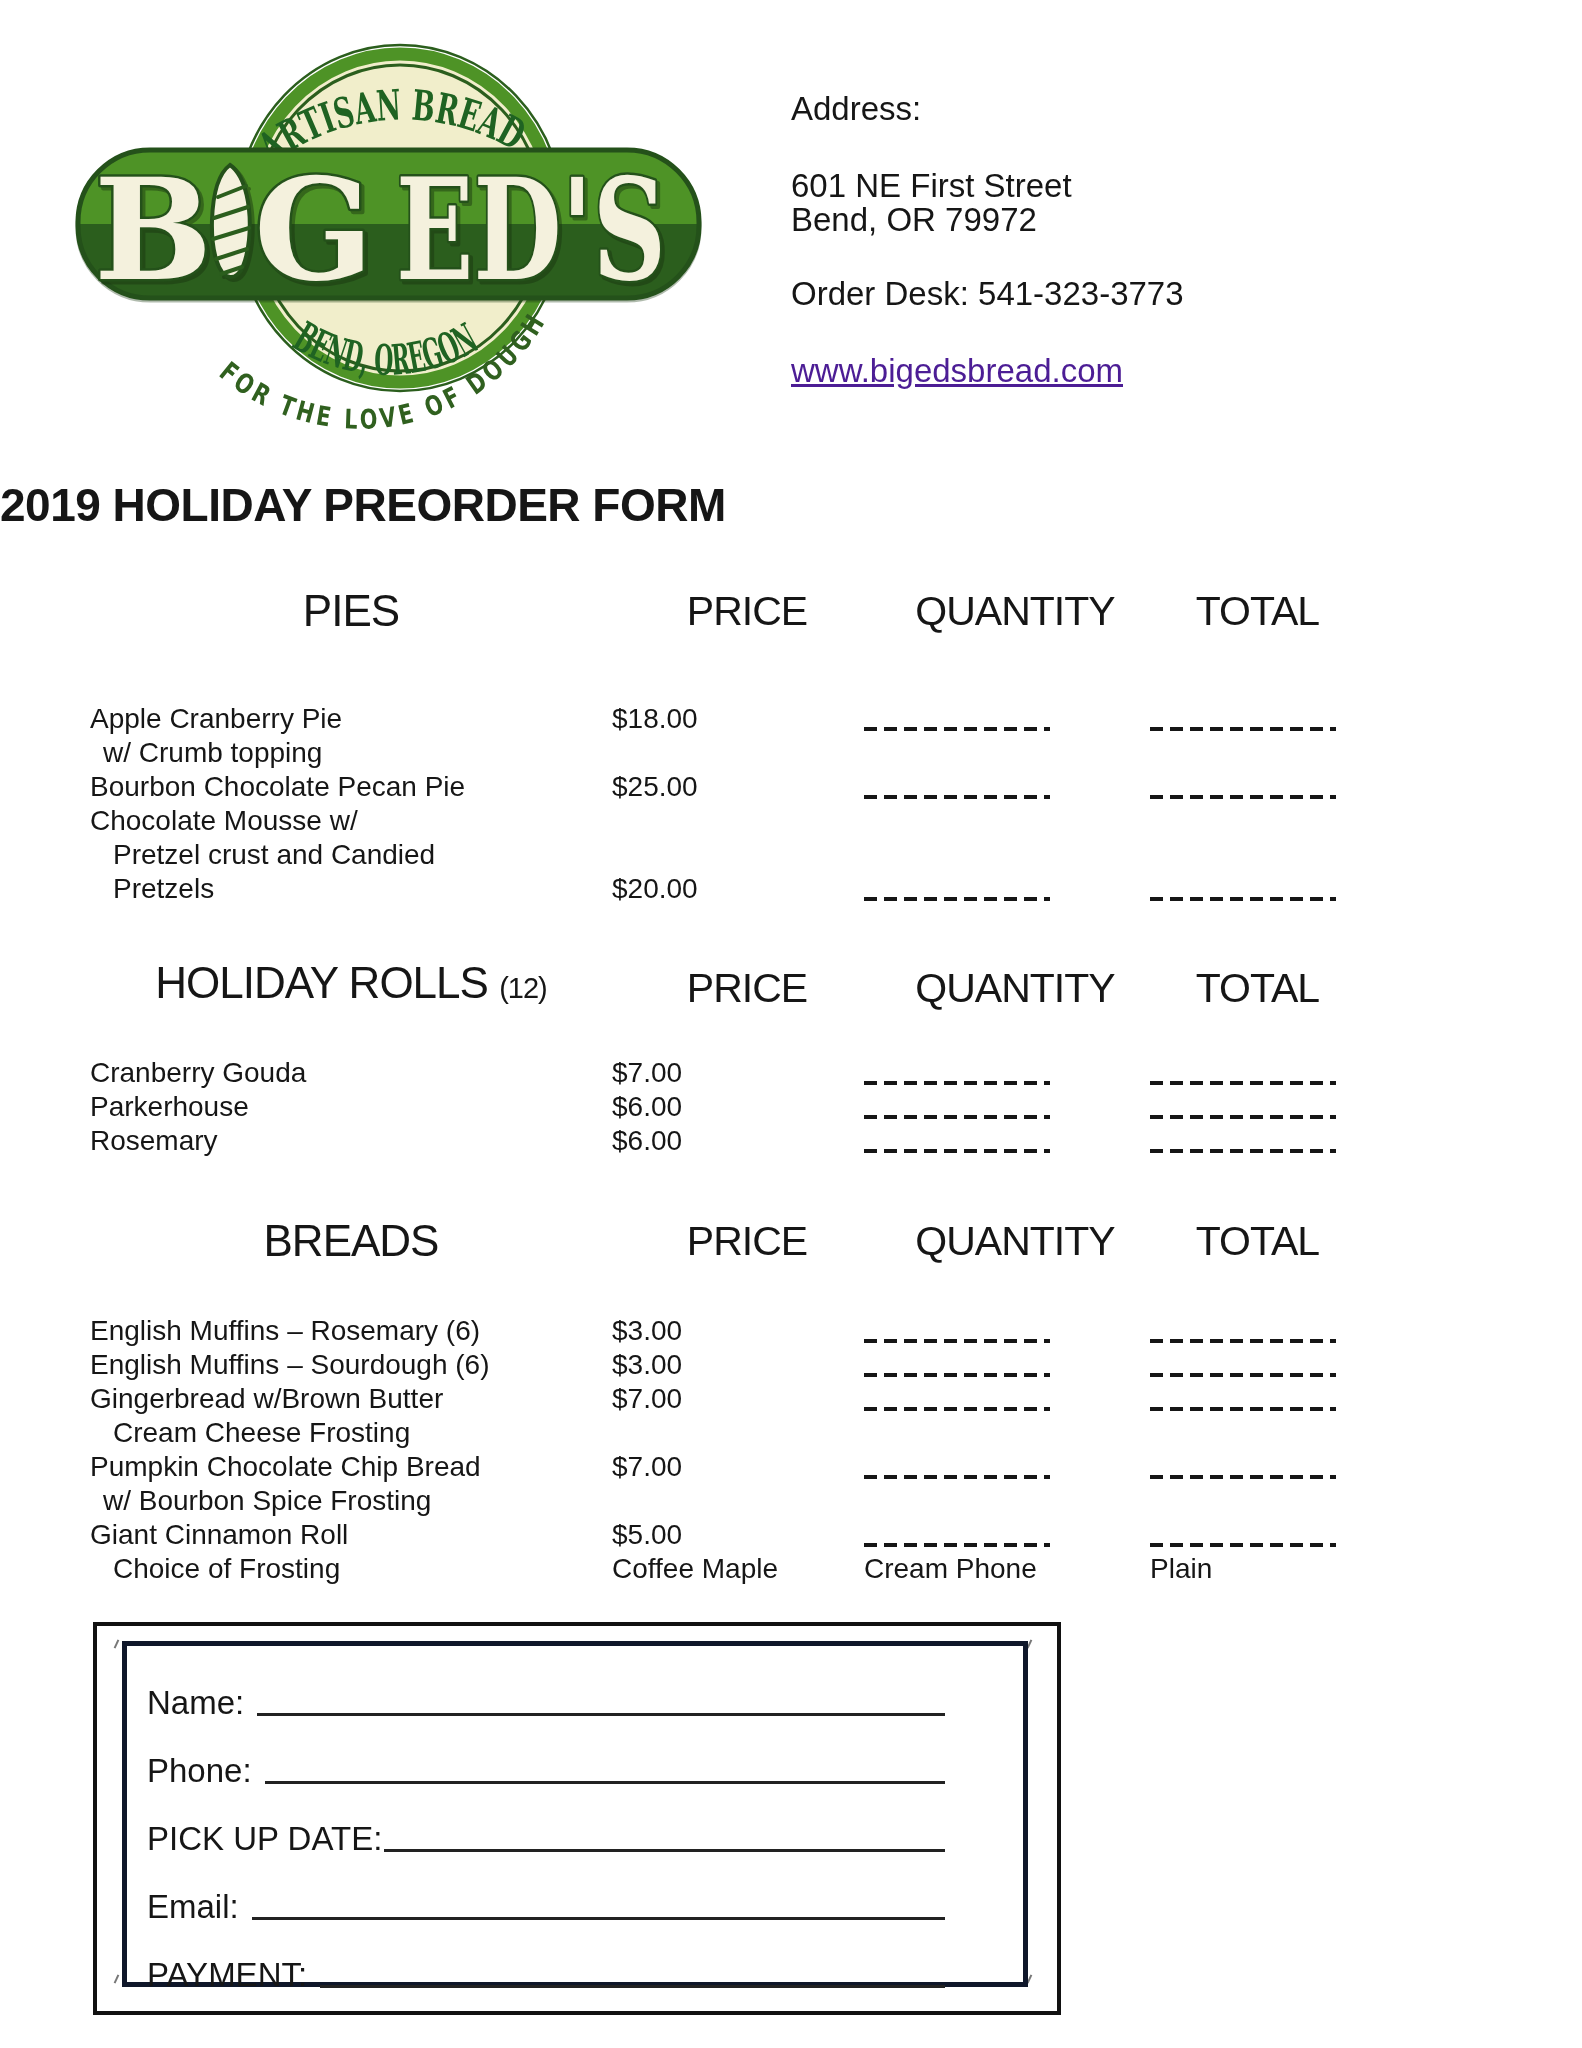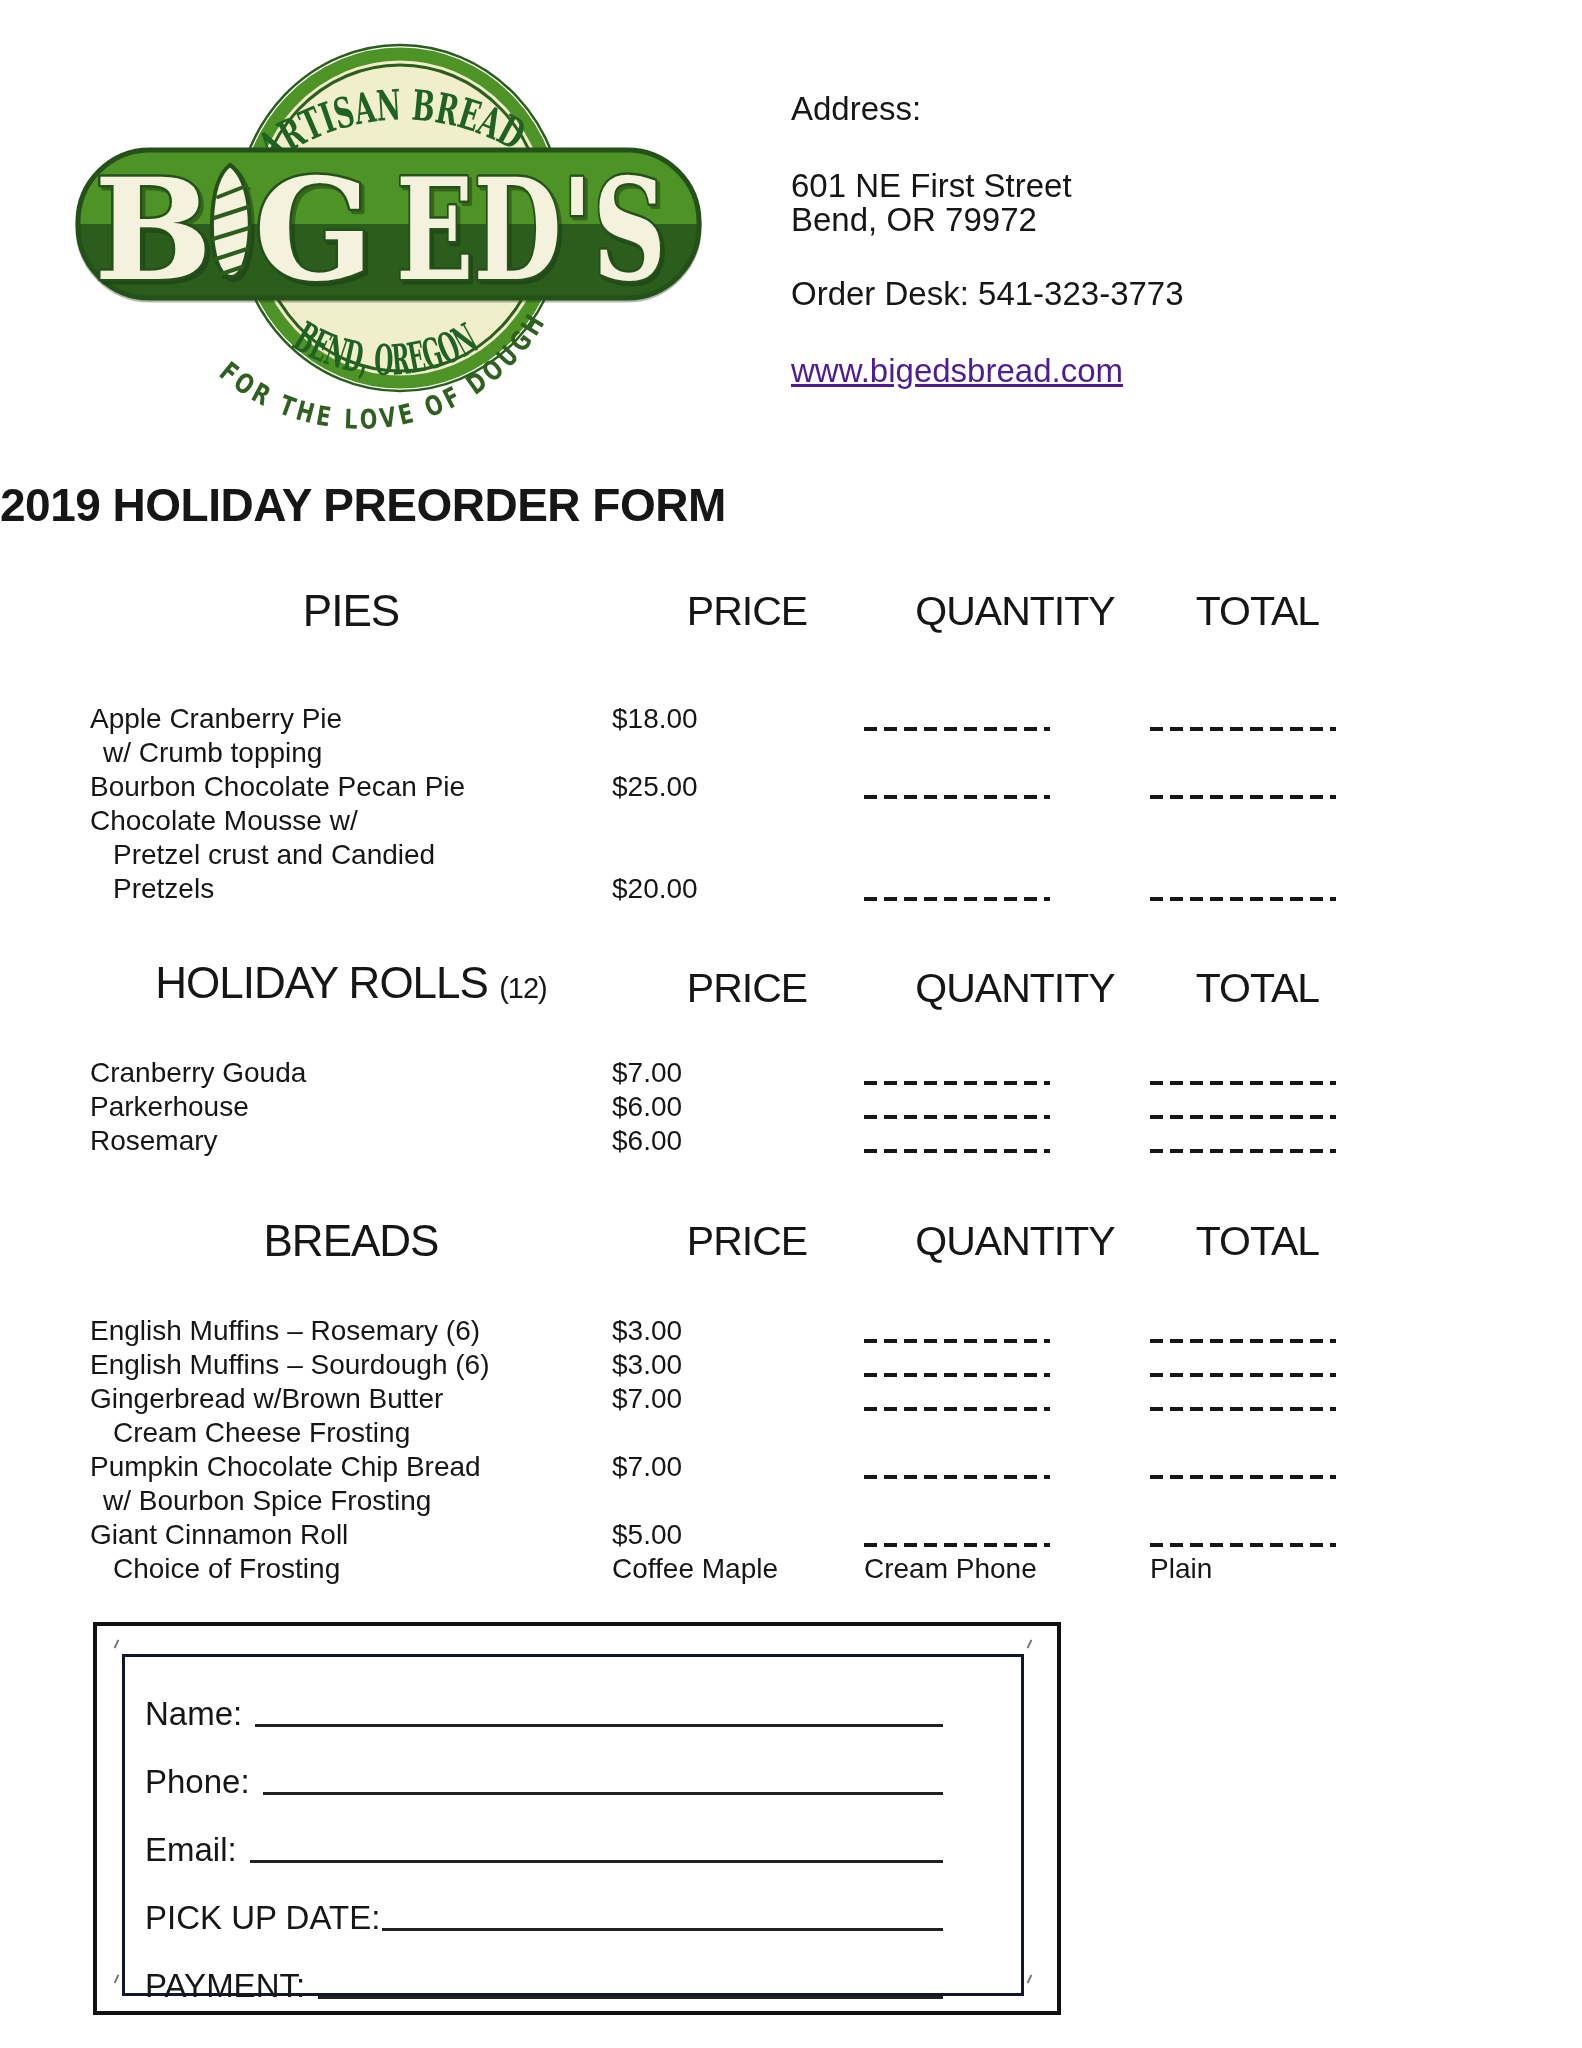--- a/index.html
+++ b/index.html
@@ -36,21 +36,21 @@
   .menu-row{display:grid; grid-template-columns:522px 252px 286px 200px; height:34px;}
   .menu-row .cell{font-size:28px; line-height:34px; white-space:nowrap;}
   .menu-row .flex-end{display:flex; align-items:flex-end;}
   .blank{
     width:186px; height:4px; margin-bottom:5px;
     background:repeating-linear-gradient(90deg,#161616 0 13px,transparent 13px 20px);
   }
   .ind1{padding-left:13px;} .ind2{padding-left:23px;}
   
   .order-outer{position:absolute; left:93px; top:1622px; width:960px; height:385px; border:4px solid #111;}
-  .order-inner{position:absolute; left:25px; top:28px; width:896px; height:336px; border:3px solid #0f172a;}
+  .order-inner{position:absolute; left:25px; top:15px; width:896px; height:336px; border:5px solid #0f172a;}
   .fields{position:absolute; left:0; top:0; right:0; padding:38px 78px 0 20px;}
   .field-row{display:flex; height:35px; margin-bottom:33px; font-size:33px;}
   .field-row .label{white-space:nowrap;}
   .field-line{flex:1; border-bottom:3px solid #222; margin-left:13px; margin-bottom:3px;}
   .field-line.tight{margin-left:2px;}
   .corner{position:absolute; width:9px; height:2px; background:#777; transform:rotate(115deg);}
 </style>
 </head>
 <body>
 
@@ -299,28 +299,28 @@
       <div class="fields" id="fields">
           <div class="field-row">
             <span class="label">Name:</span>
             <div class="field-line"></div>
           </div>
           <div class="field-row">
             <span class="label">Phone:</span>
             <div class="field-line"></div>
           </div>
           <div class="field-row">
+            <span class="label">PICK UP DATE:</span>
+            <div class="field-line tight"></div>
+          </div>
+          <div class="field-row">
             <span class="label">Email:</span>
             <div class="field-line"></div>
           </div>
           <div class="field-row">
-            <span class="label">PICK UP DATE:</span>
-            <div class="field-line tight"></div>
-          </div>
-          <div class="field-row">
             <span class="label">PAYMENT:</span>
             <div class="field-line"></div>
           </div>
         </div>
     </div>
   </div>
 
 </div>
 
 </body></html>

